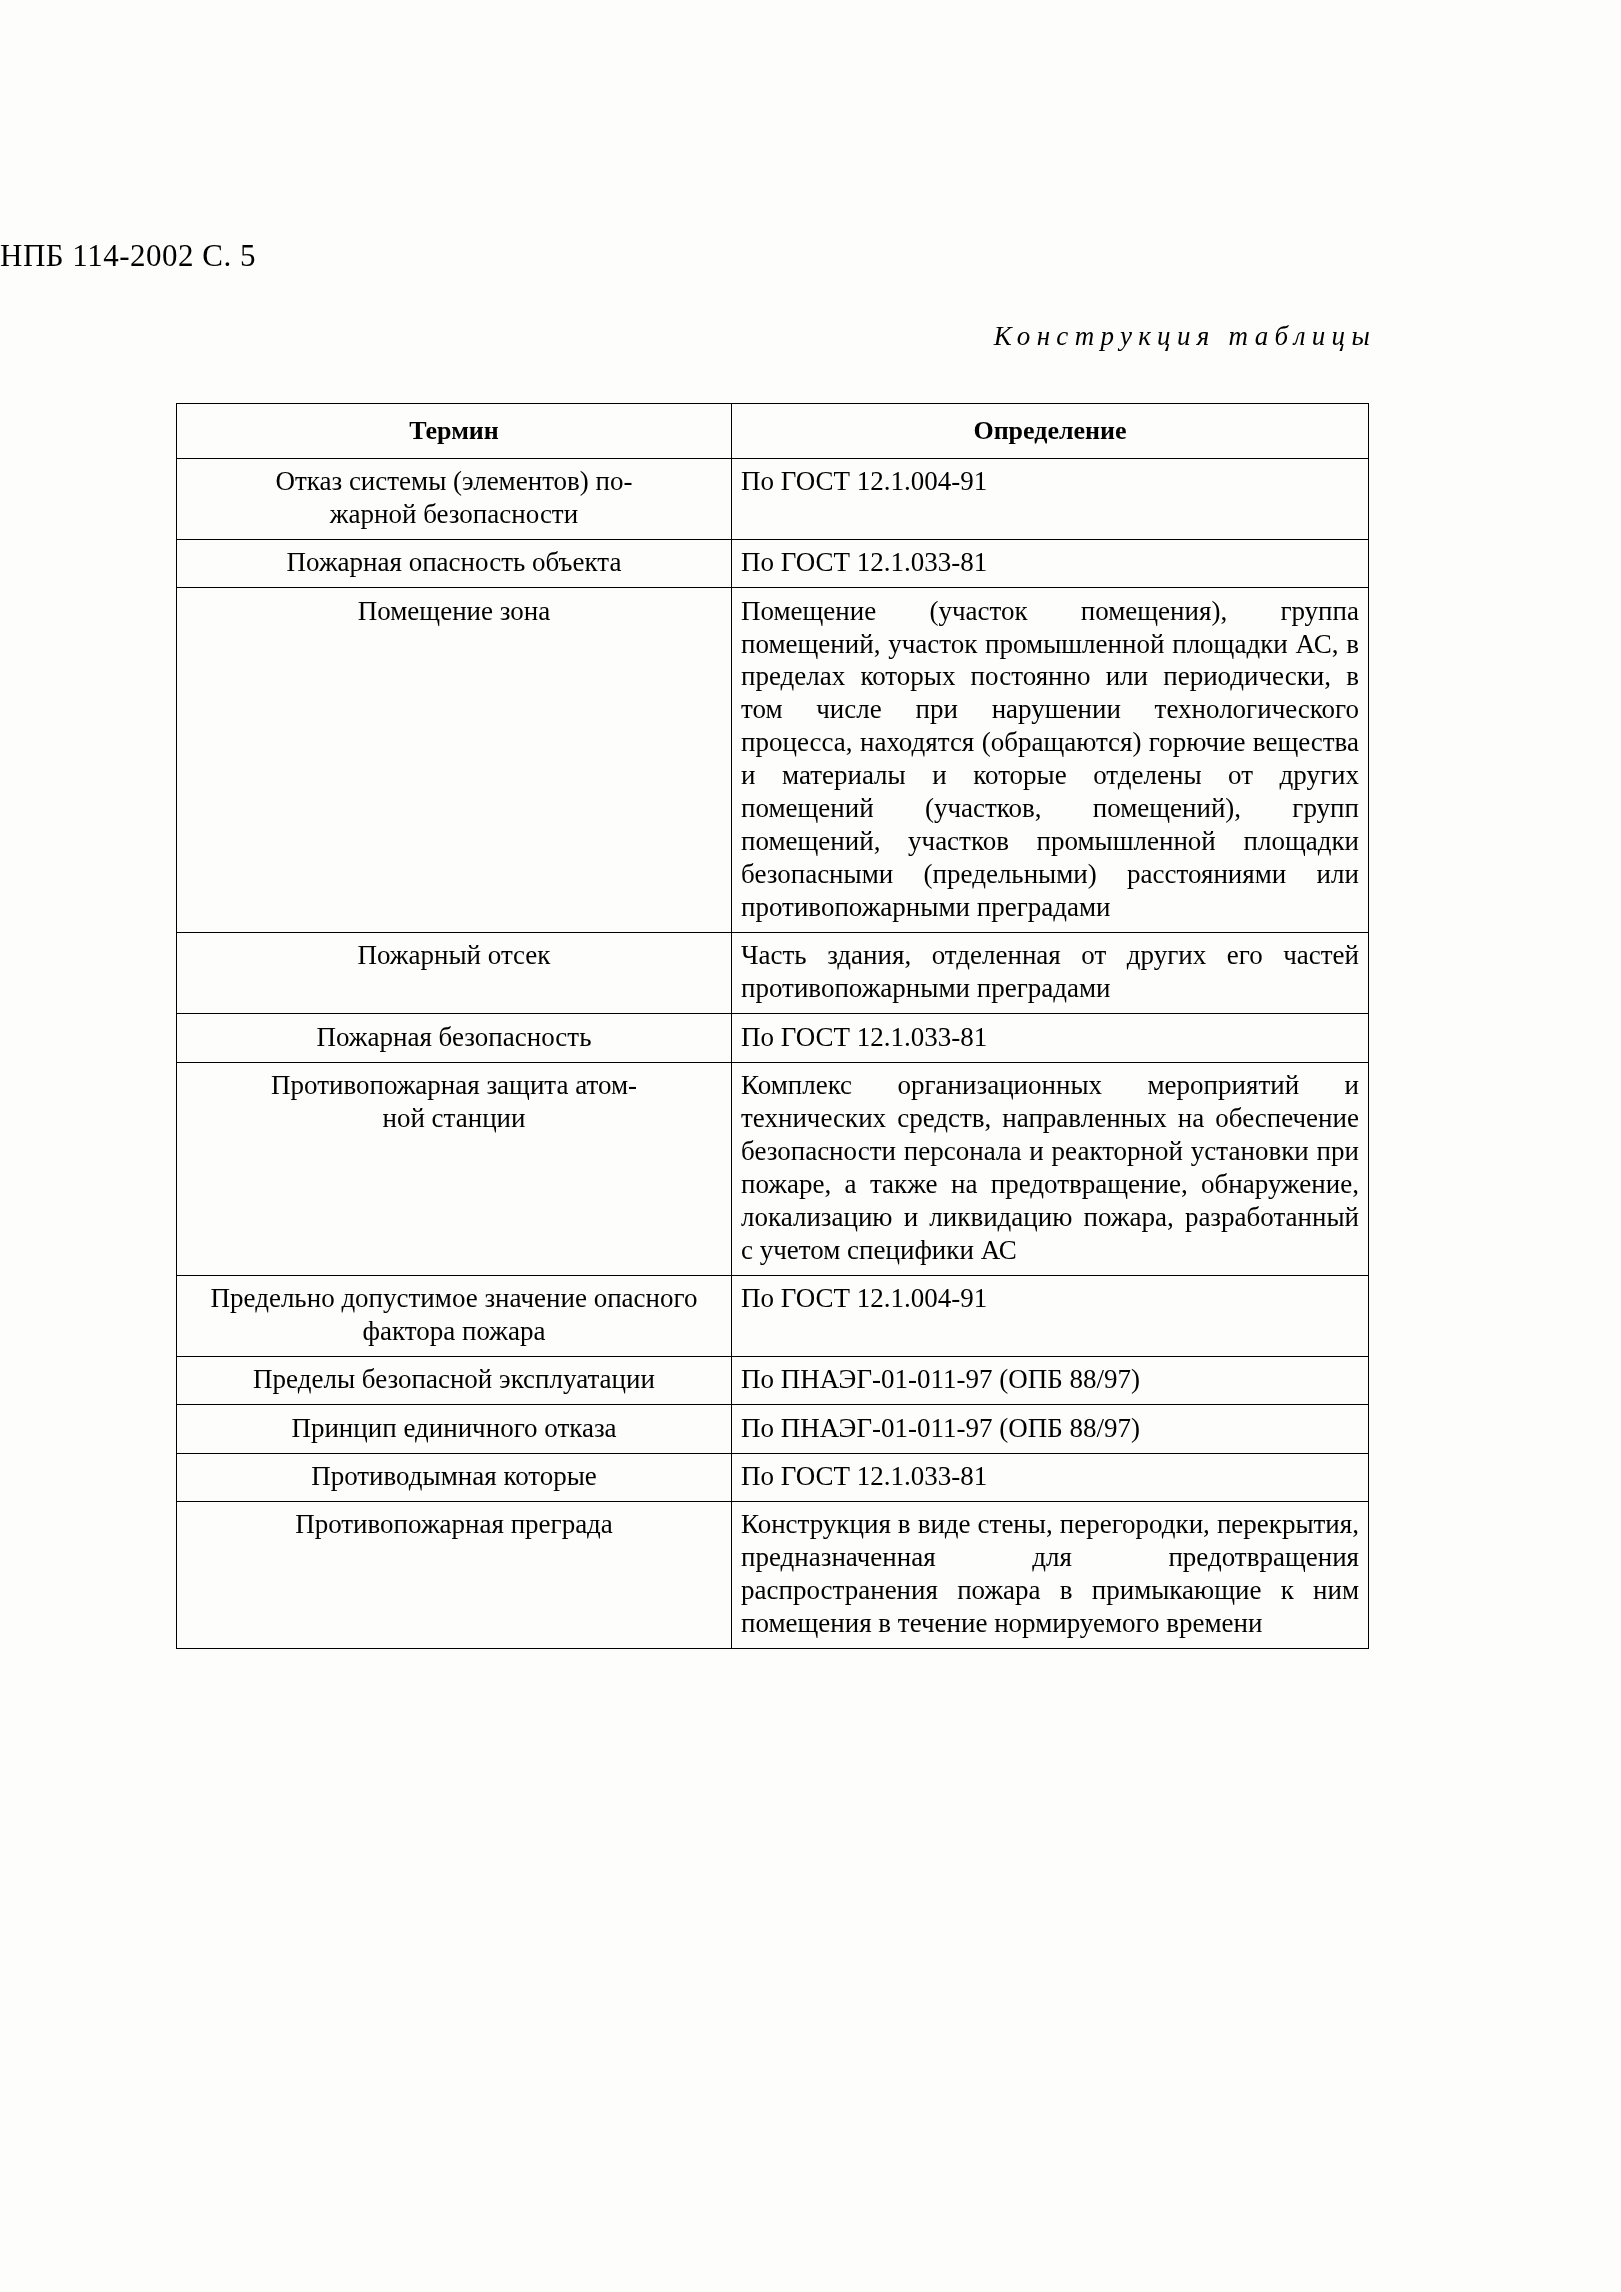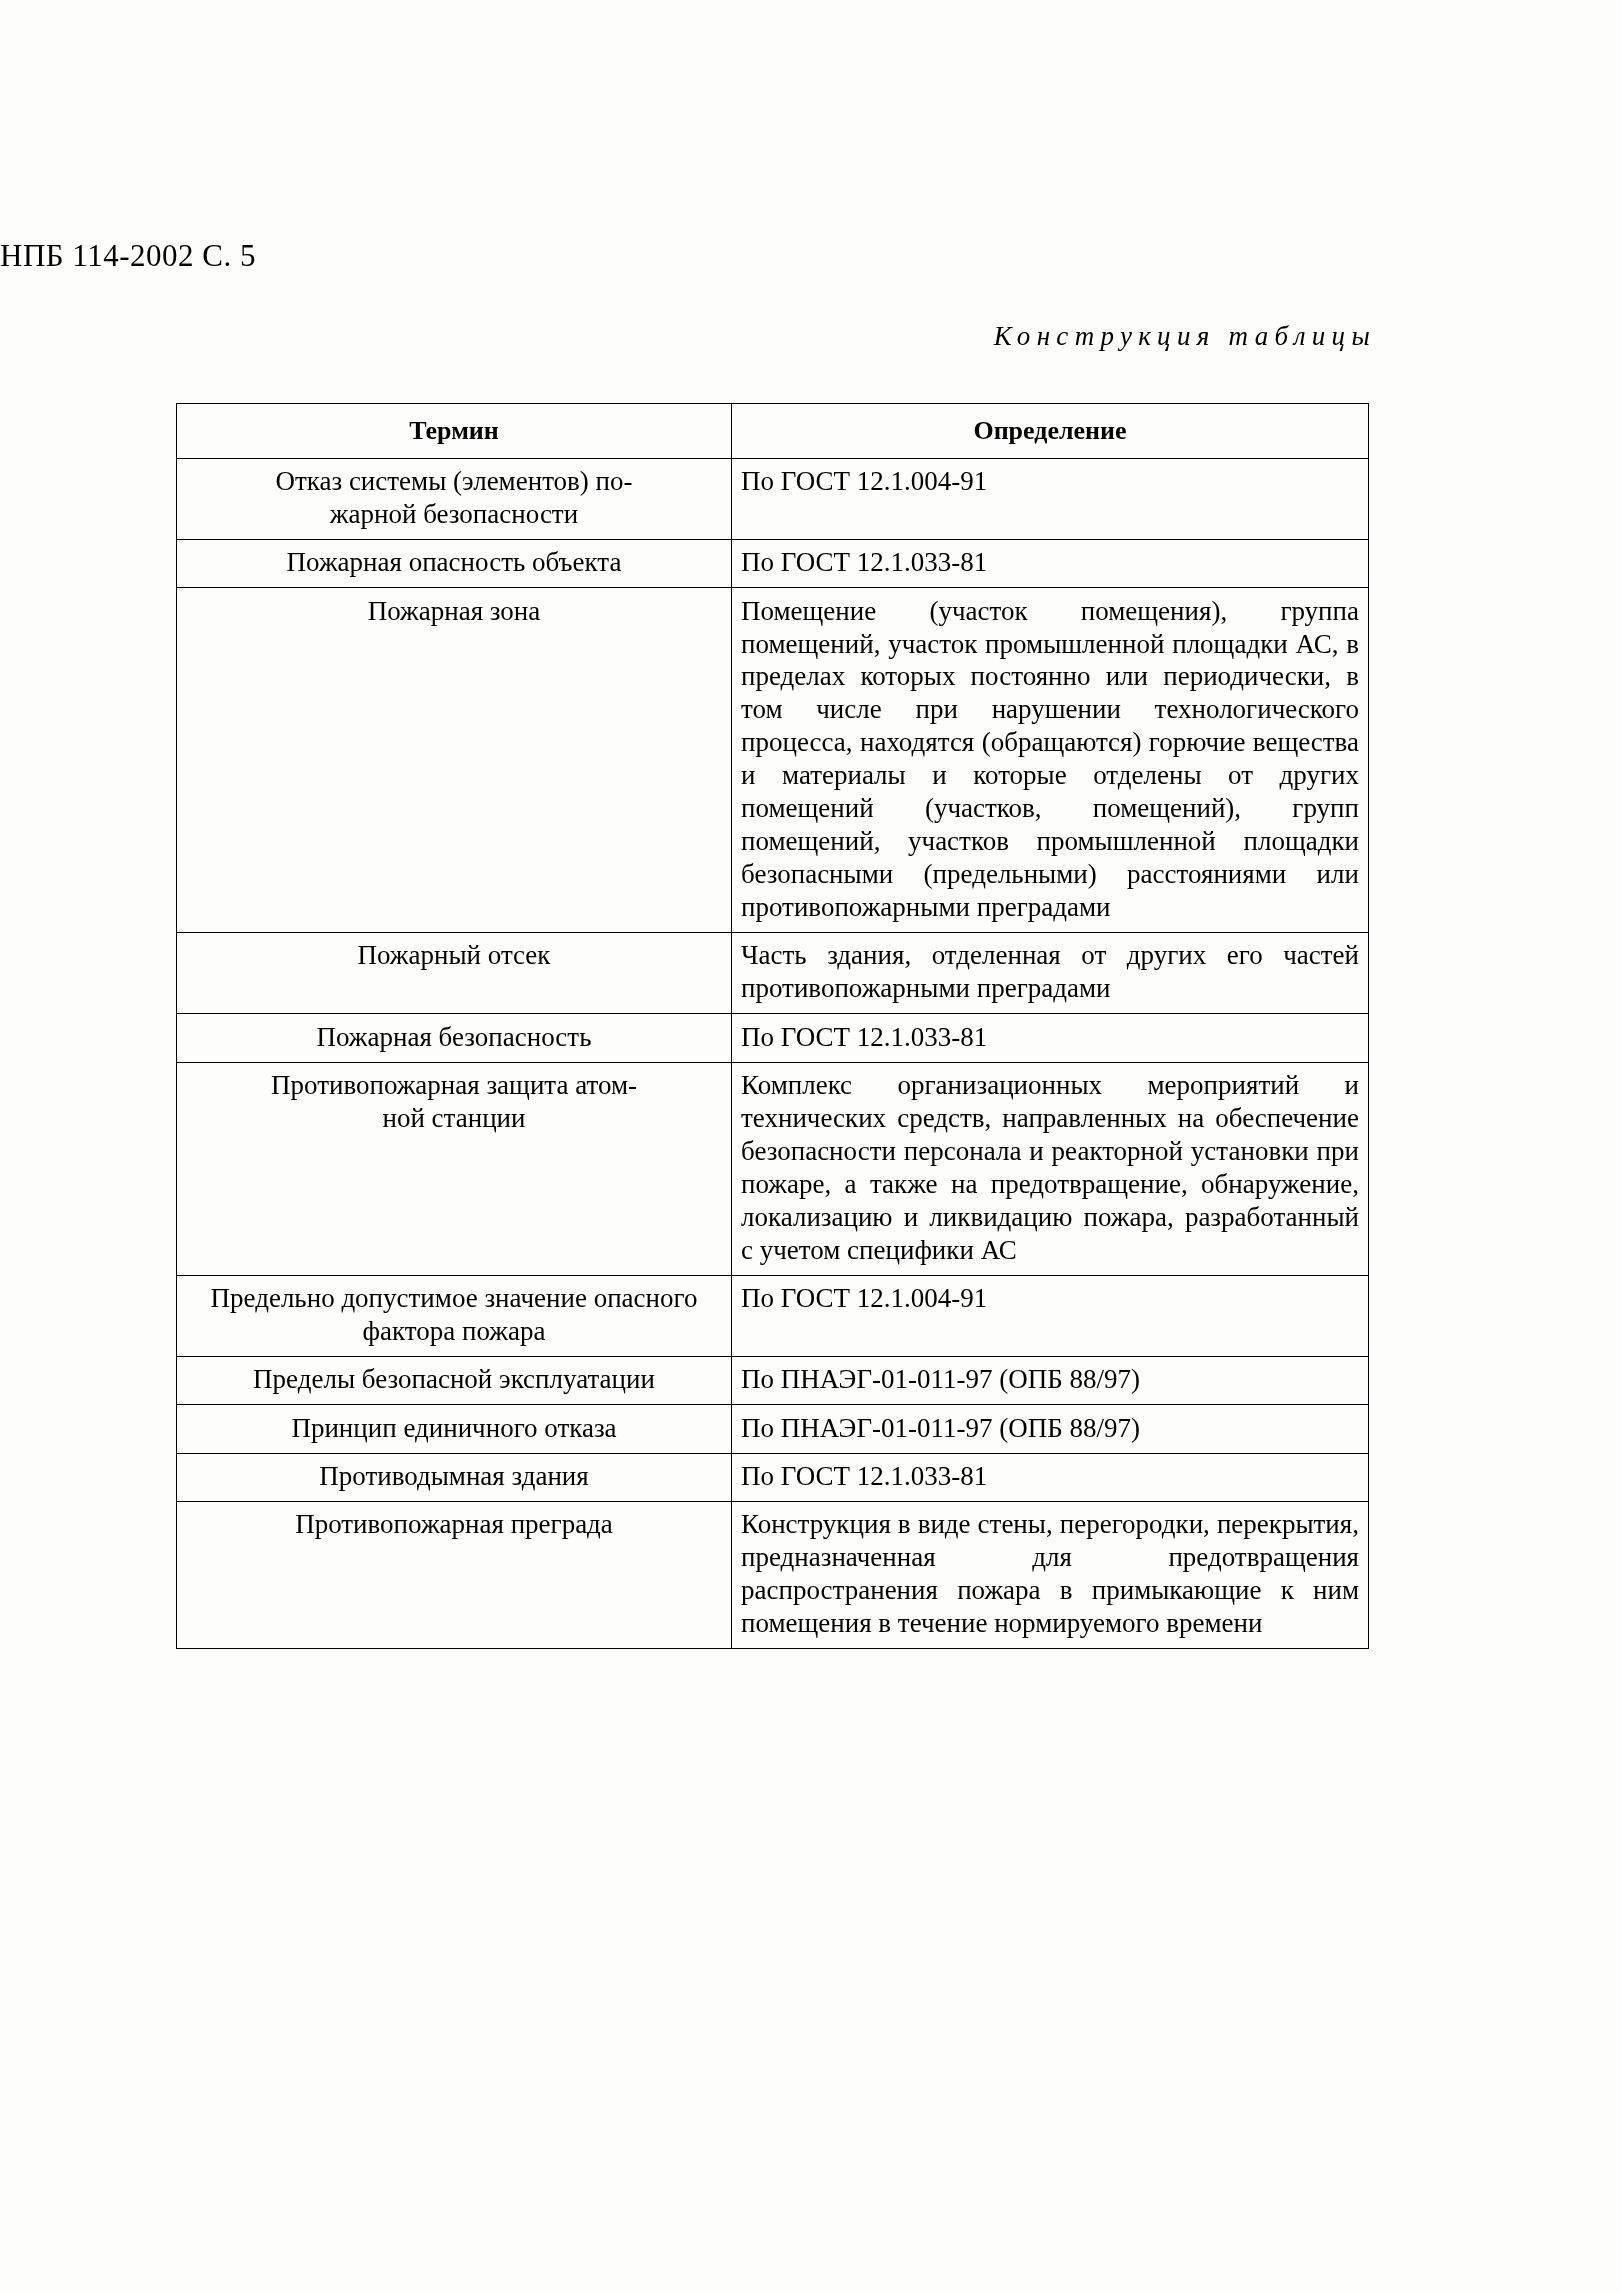--- a/index.html
+++ b/index.html
@@ -109,21 +109,21 @@
     <tbody>
       <tr>
         <td class="cell-term">Отказ системы (элементов) по-<br>жарной безопасности</td>
         <td class="cell-def">По ГОСТ 12.1.004-91</td>
       </tr>
       <tr>
         <td class="cell-term">Пожарная опасность объекта</td>
         <td class="cell-def">По ГОСТ 12.1.033-81</td>
       </tr>
       <tr>
-        <td class="cell-term">Пожарная зона</td>
+        <td class="cell-term">Помещение зона</td>
         <td class="cell-def just">Помещение (участок помещения), группа помещений, участок промышленной площадки АС, в пределах которых постоянно или периодически, в том числе при нарушении технологического процесса, находятся (обращаются) горючие вещества и материалы и которые отделены от других помещений (участков, помещений), групп помещений, участков промышленной площадки безопасными (предельными) расстояниями или противопожарными преградами</td>
       </tr>
       <tr>
         <td class="cell-term">Пожарный отсек</td>
         <td class="cell-def just">Часть здания, отделенная от других его частей противопожарными преградами</td>
       </tr>
       <tr>
         <td class="cell-term">Пожарная безопасность</td>
         <td class="cell-def">По ГОСТ 12.1.033-81</td>
       </tr>
@@ -137,21 +137,21 @@
       </tr>
       <tr>
         <td class="cell-term">Пределы безопасной эксплуатации</td>
         <td class="cell-def">По ПНАЭГ-01-011-97 (ОПБ 88/97)</td>
       </tr>
       <tr>
         <td class="cell-term">Принцип единичного отказа</td>
         <td class="cell-def">По ПНАЭГ-01-011-97 (ОПБ 88/97)</td>
       </tr>
       <tr>
-        <td class="cell-term">Противодымная здания</td>
+        <td class="cell-term">Противодымная которые</td>
         <td class="cell-def">По ГОСТ 12.1.033-81</td>
       </tr>
       <tr>
         <td class="cell-term">Противопожарная преграда</td>
         <td class="cell-def just pad-bottom">Конструкция в виде стены, перегородки, перекрытия, предназначенная для предотвращения распространения пожара в примыкающие к ним помещения в течение нормируемого времени</td>
       </tr>
     </tbody>
   </table>
 
 </div>

